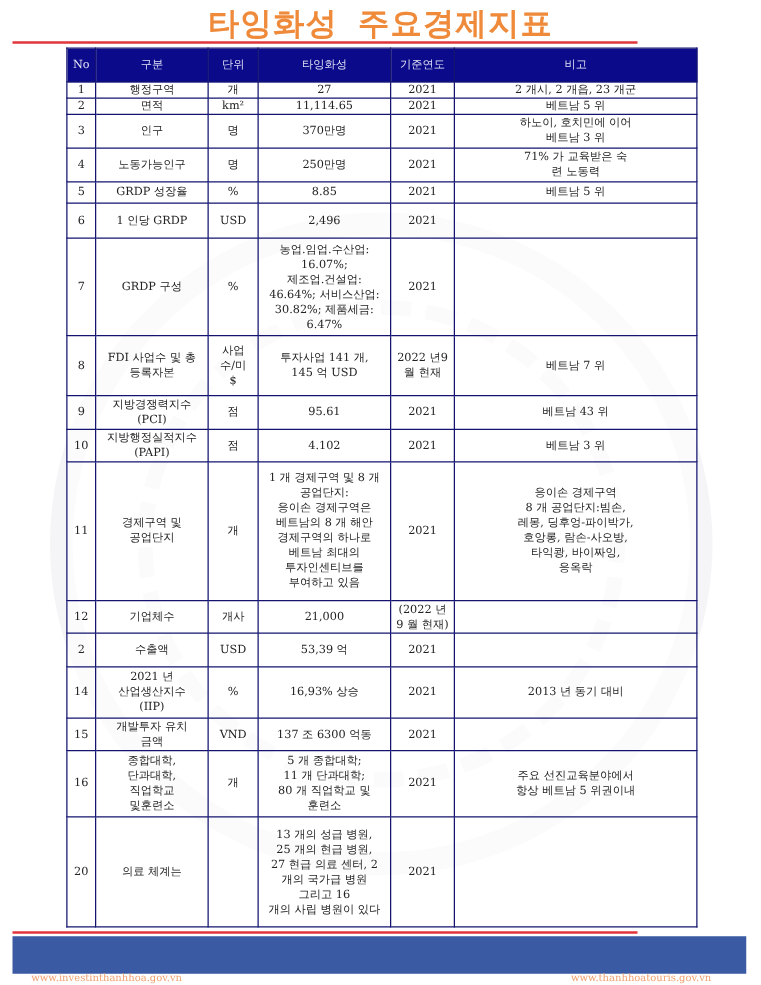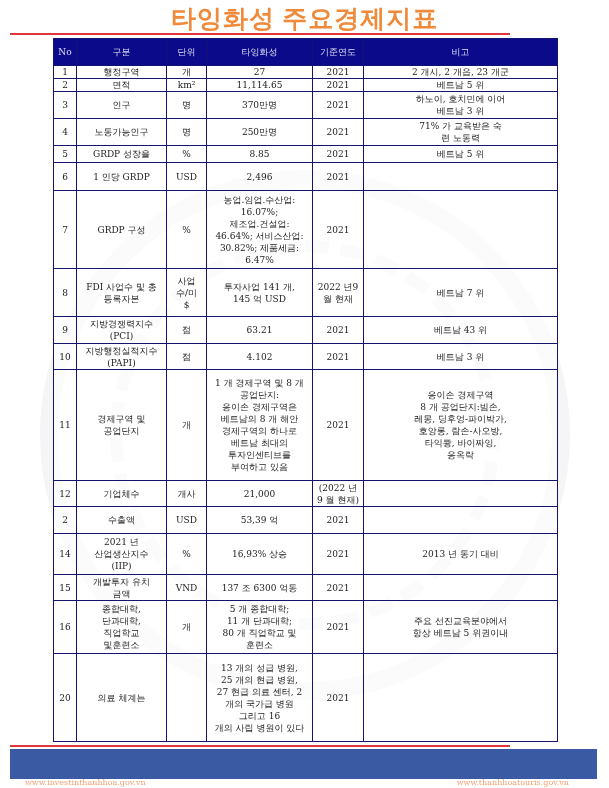--- a/index.html
+++ b/index.html
@@ -13,21 +13,21 @@
     border-radius:50%;
     border:18px solid rgba(170,175,200,0.12);
     box-sizing:border-box;
   }
   .watermark.inner {
     left:110px; top:240px; width:390px; height:390px;
     border:12px dashed rgba(170,175,200,0.12);
   }
   .title {
     position:absolute; left:0; top:2px; width:609px; text-align:center;
-    font-family:Liberation Serif, serif; font-weight:bold;
+    font-family:Liberation Mono, monospace; font-weight:bold;
     font-size:25px; color:#ef8a3a; letter-spacing:1px;
   }
   .rule-full { position:absolute; height:2px; background:#e0353b; }
   table.grid {
     position:absolute; left:53px; top:38px; width:504px;
     border-collapse:collapse; table-layout:fixed;
     font-size:9px; color:#222;
   }
   table.grid th, table.grid td {
     border:1px solid #141470;
@@ -156,21 +156,21 @@
 145 억 USD</td>
         <td class="multiline">2022 년9
 월 현재</td>
         <td class="multiline">베트남 7 위</td>
       </tr>
       <tr style="height: 27px;">
         <td class="multiline">9</td>
         <td class="multiline">지방경쟁력지수
 (PCI)</td>
         <td class="multiline">점</td>
-        <td class="multiline">63.21</td>
+        <td class="multiline">95.61</td>
         <td class="multiline">2021</td>
         <td class="multiline">베트남 43 위</td>
       </tr>
       <tr style="height: 26px; margin-left: 20px;">
         <td class="multiline">10</td>
         <td class="multiline">지방행정실적지수
 (PAPI)</td>
         <td class="multiline">점</td>
         <td class="multiline">4.102</td>
         <td class="multiline">2021</td>

